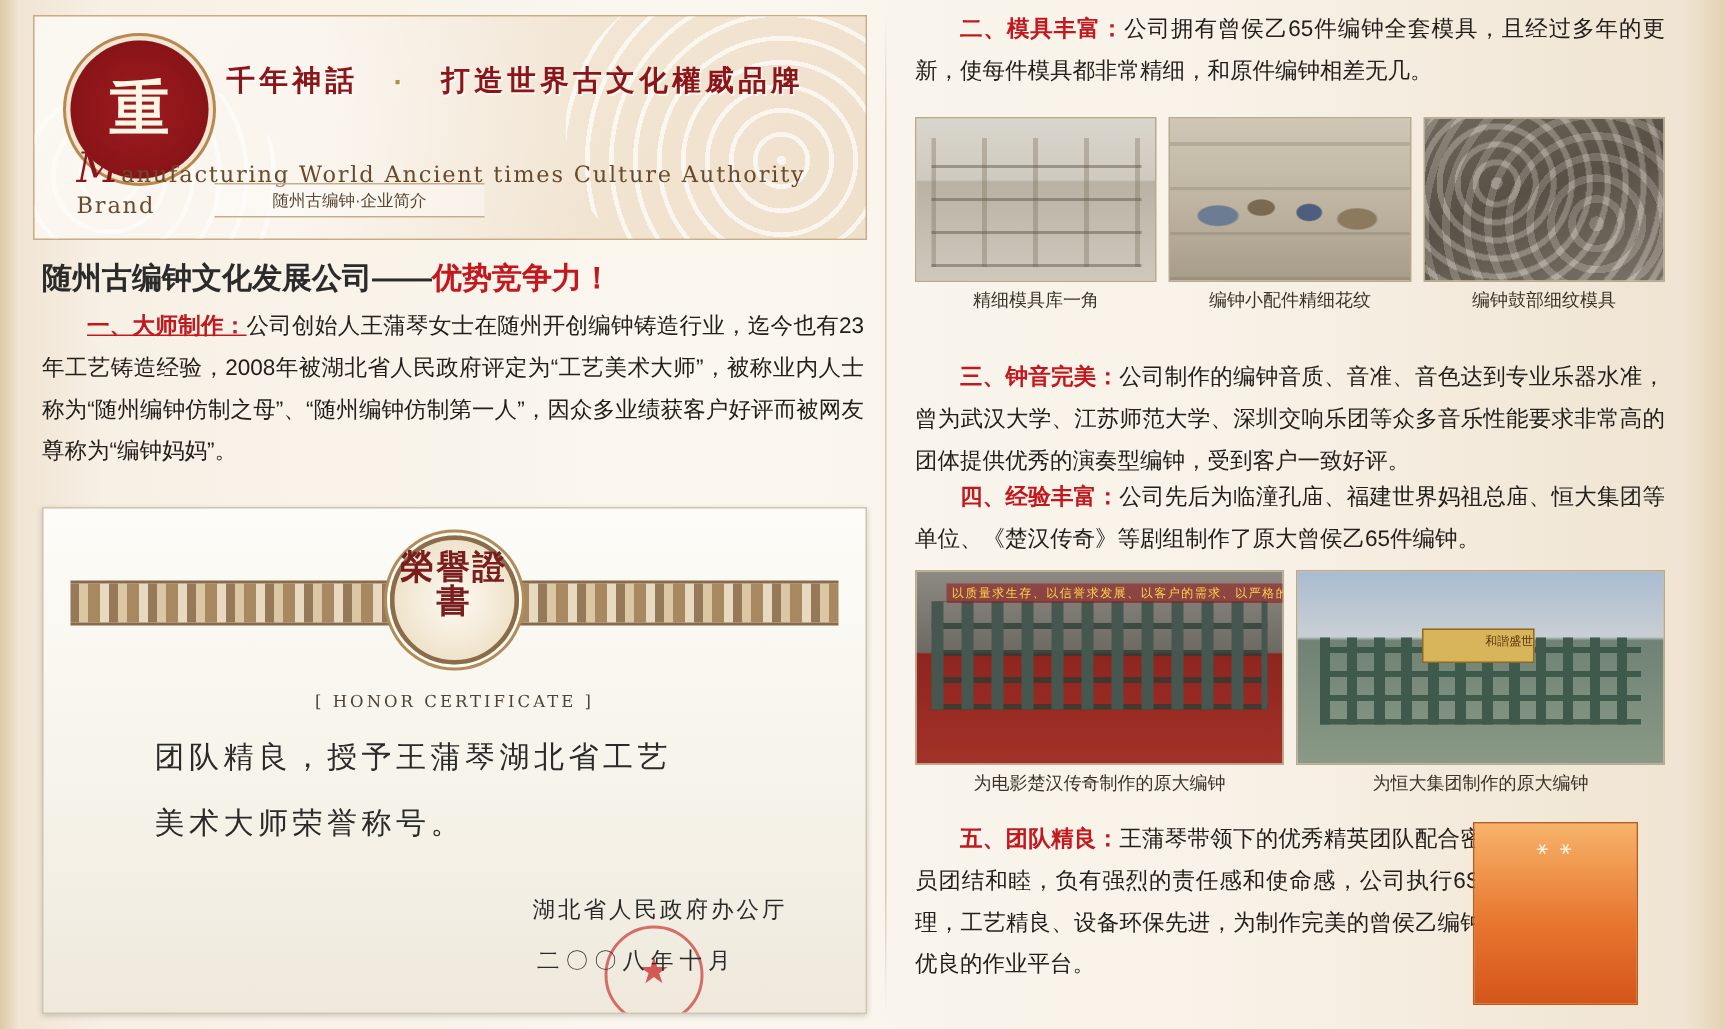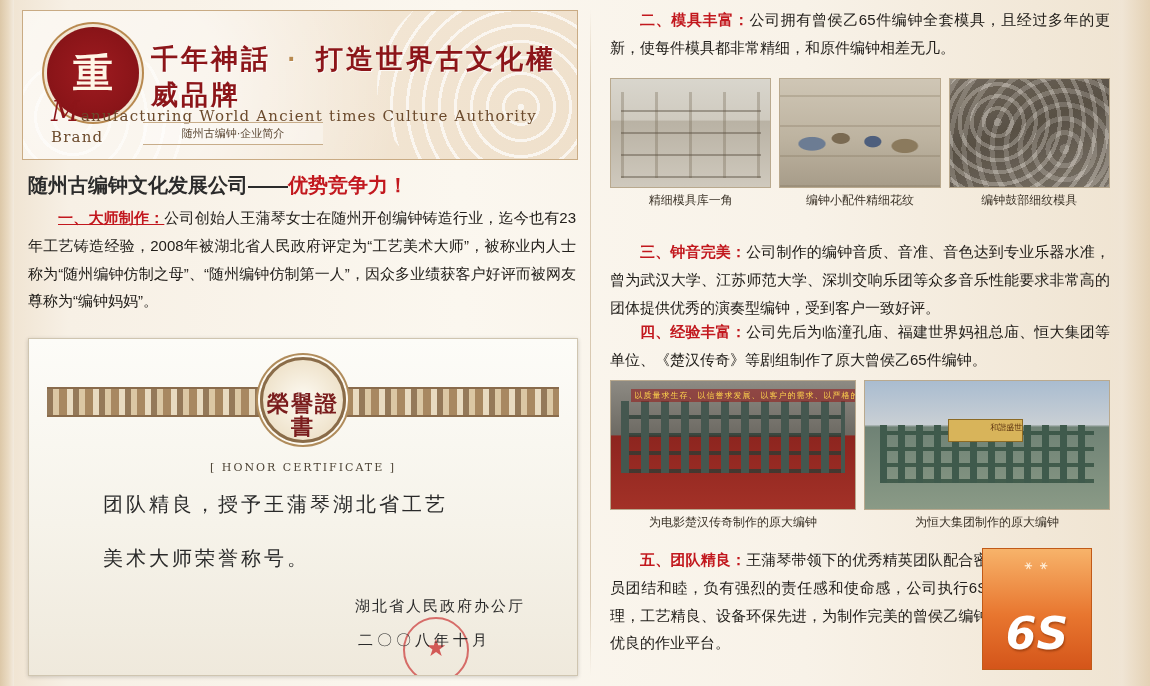--- a/index.html
+++ b/index.html
@@ -100,25 +100,26 @@
     font-size: 40px;
     font-weight: bold;
     line-height: 92px;
     text-align: center;
     font-family: "DejaVu Sans", sans-serif;
   }
   .banner-title-cn {
     position: absolute;
     left: 128px;
     top: 30px;
-    font-size: 27px;
+    font-size: 19px;
     color: #8c1519;
     letter-spacing: 3px;
     font-weight: bold;
     text-shadow: 1px 1px 0 rgba(255,255,255,.7);
+    font-family: Liberation Mono, monospace;
   }
   .banner-title-cn .dot {
     color: #b8894f;
     padding: 0 6px;
   }
   .banner-title-en {
     position: absolute;
     left: 28px;
     top: 84px;
     font-size: 15px;
@@ -202,21 +203,21 @@
     height: 86px;
     border-radius: 50%;
     background: radial-gradient(circle, #fdfaf2 0%, #efe3cc 70%, #d8c3a0 100%);
     border: 3px solid #8a6c49;
     box-shadow: 0 0 0 2px #fdfaf2, 0 0 0 4px #b08c5c;
     color: #7a1d1d;
     font-size: 22px;
     font-weight: bold;
     line-height: 1.05;
     text-align: center;
-    padding-top: 32px;
+    padding-top: 6px;
     box-sizing: border-box;
     letter-spacing: 2px;
   }
   .cert-en {
     position: absolute;
     left: 50%;
     transform: translateX(-50%);
     top: 122px;
     font-size: 11px;
     letter-spacing: 2px;
@@ -225,21 +226,21 @@
   }
   .cert-line {
     position: absolute;
     left: 74px;
     font-size: 20px;
     color: #2a2a2a;
     letter-spacing: 3px;
     font-family: "DejaVu Serif", serif;
   }
   #cert-line-1 { top: 152px; }
-  #cert-line-2 { top: 206px; }
+  #cert-line-2 { top: 196px; }
   .cert-sign {
     position: absolute;
     right: 52px;
     top: 258px;
     font-size: 15px;
     color: #2a2a2a;
     letter-spacing: 2px;
     font-family: "DejaVu Serif", serif;
   }
   .cert-date {
@@ -518,16 +519,15 @@
         <div class="cap">为恒大集团制作的原大编钟</div>
       </div>
     </div>
 
     <div class="r-para" id="r-para-5">
       <span class="lead">五、团队精良：</span><span>王蒲琴带领下的优秀精英团队配合密切，人员团结和睦，负有强烈的责任感和使命感，公司执行6S现场管理，工艺精良、设备环保先进，为制作完美的曾侯乙编钟提供了优良的作业平台。</span>
     </div>
 
     <div class="badge-6s">
       <div class="fig">⚹&nbsp;⚹</div>
-      <div class="txt">6S</div>
     </div>
   </div>
 </div>
 
 </body></html>

